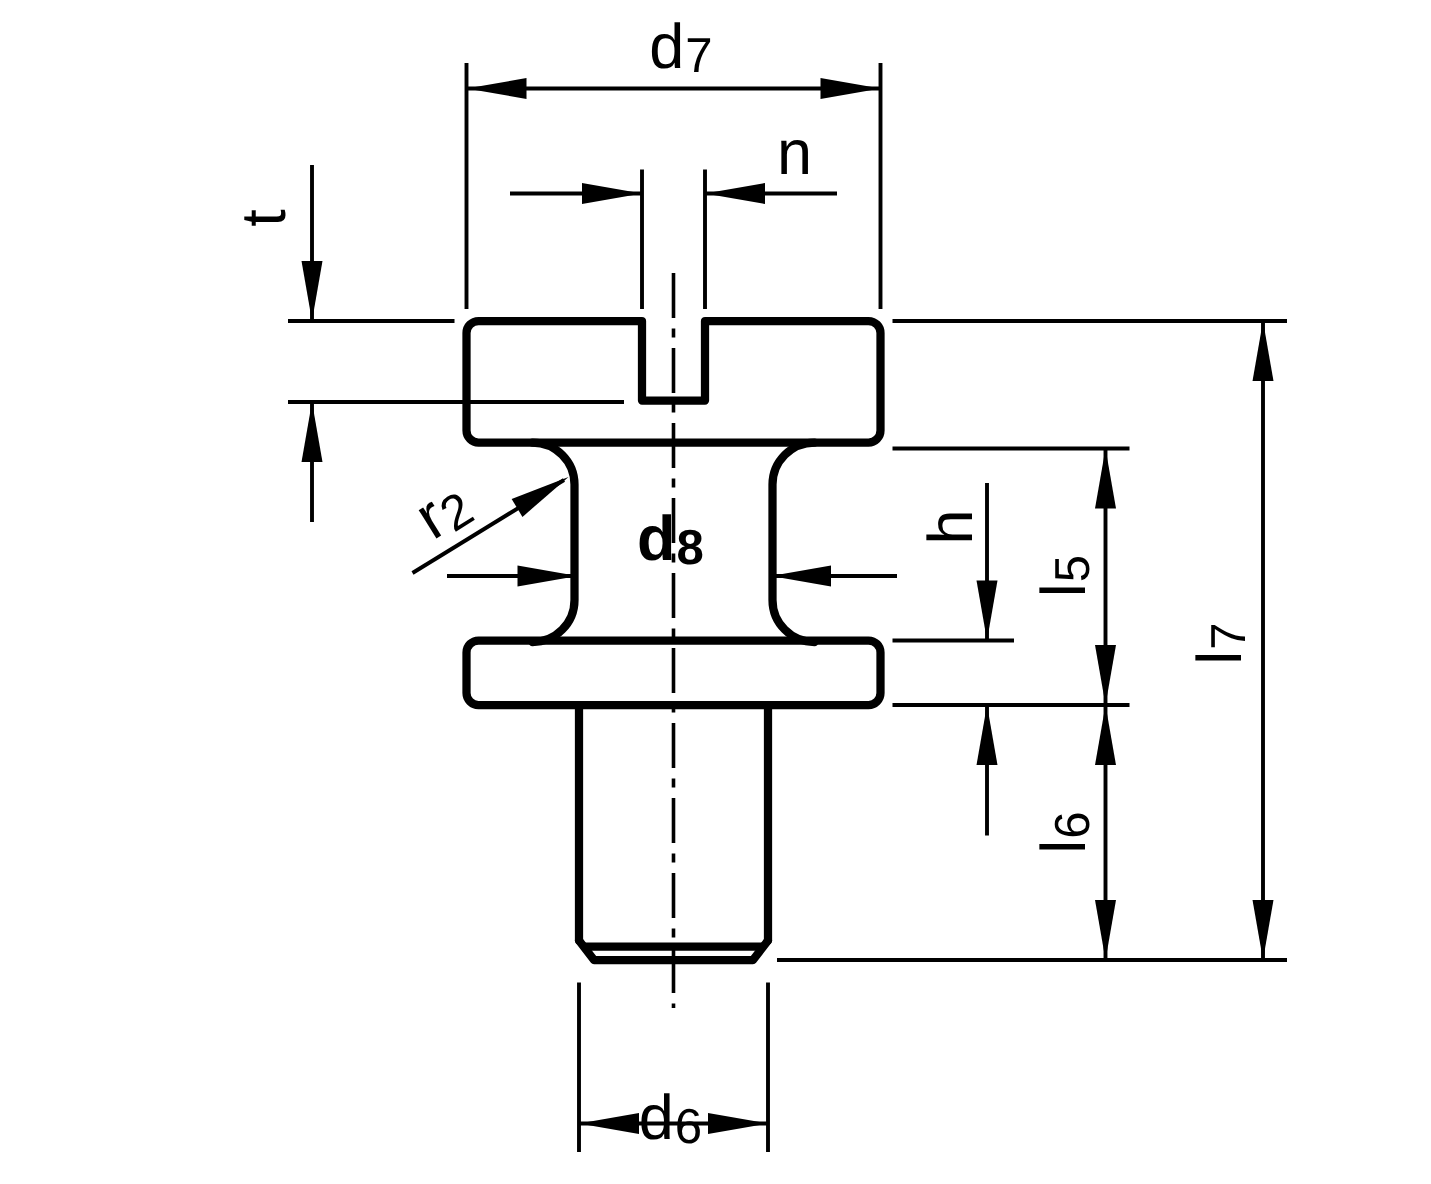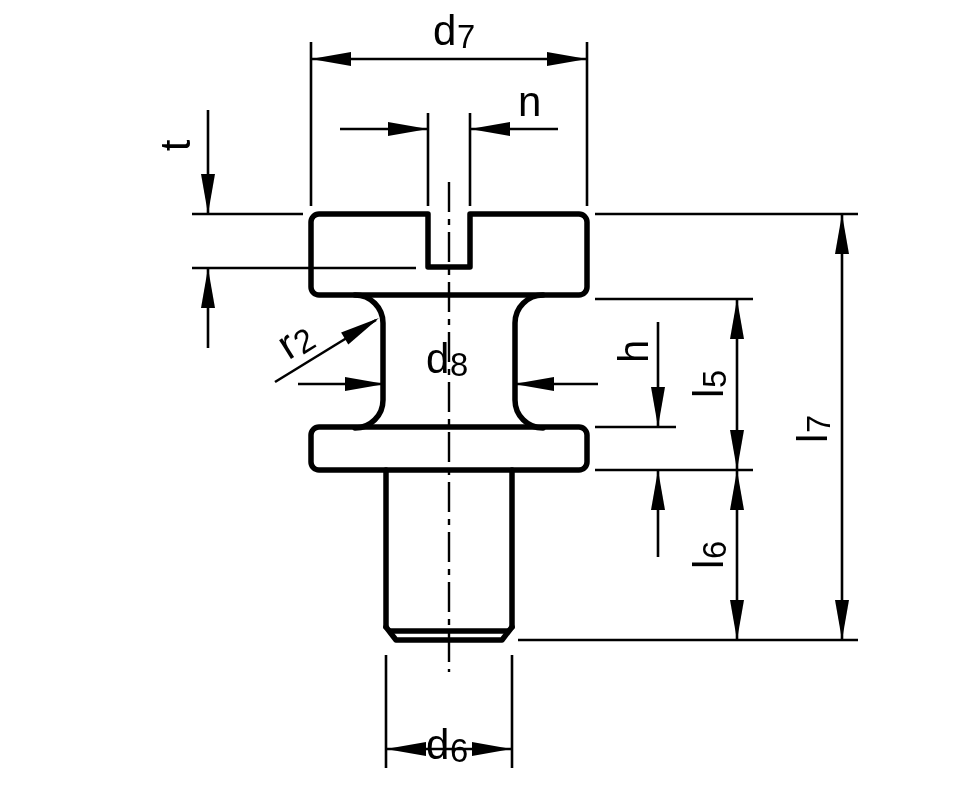--- a/index.html
+++ b/index.html
@@ -125,21 +125,21 @@
   </div>
 
   <div class="lbl" style="left:176px; top:145px; --rot:-90deg;">
     <span class="main">t</span><span class="sub"></span>
   </div>
 
   <div class="lbl" style="left:295px; top:340px; --rot:-32deg;">
     <span class="main">r</span><span class="sub">2</span>
   </div>
 
-  <div class="lbl" style="left:447px; top:359px;">
+  <div class="lbl" style="left:447px; top:359px;font-weight:bold;">
     <span class="main">d</span><span class="sub">8</span>
   </div>
 
   <div class="lbl" style="left:634px; top:351px; --rot:-90deg;">
     <span class="main">h</span><span class="sub"></span>
   </div>
 
   <div class="lbl" style="left:709px; top:384px; --rot:-90deg;">
     <span class="main">l</span><span class="sub">5</span>
   </div>

